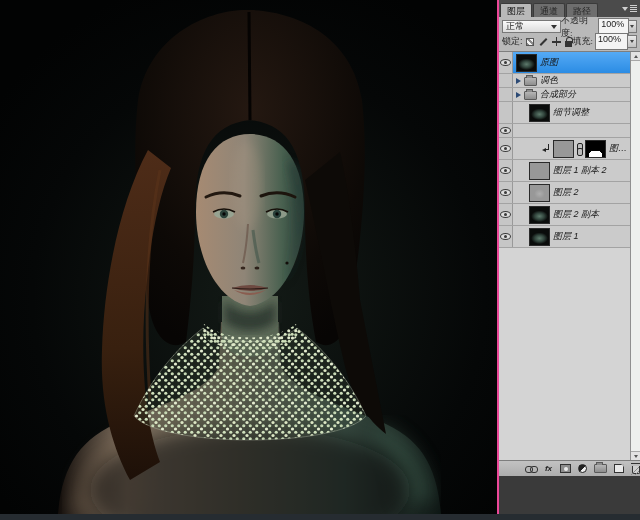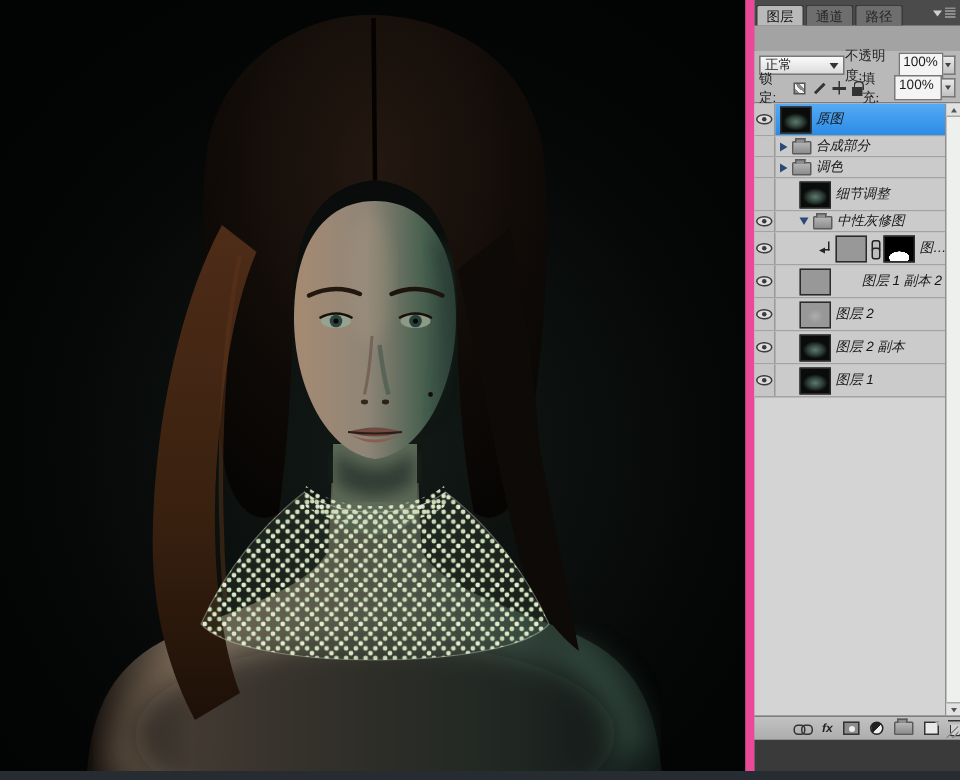--- a/index.html
+++ b/index.html
@@ -5,31 +5,31 @@
   * { margin:0; padding:0; box-sizing:border-box; }
   html,body { width:640px; height:520px; overflow:hidden; background:#000; }
   body { font-family:"Liberation Sans","DejaVu Sans",sans-serif; font-size:9px; color:#1c1c1c; }
   #stage { position:relative; width:640px; height:520px; overflow:hidden; }
 
   
   #photo { position:absolute; left:0; top:0; width:497px; height:514px; background:#030404; }
   #photo svg { display:block; }
 
   
-  #panel { position:absolute; left:497px; top:0; width:143px; height:520px; background:#a3a3a3; border-left:6px solid #ec4899; }
+  #panel { position:absolute; left:497px; top:0; width:143px; height:520px; background:#fef9c3; border-left:2px solid #ec4899; }
 
   .tabbar { height:17px; background:#4b4b4b; display:flex; align-items:flex-end; padding-left:1px; position:relative; }
   .tab { height:14px; padding:2px 6px 1px; background:#6e6e6e; color:#262626; margin-right:1px;
          border:1px solid #3a3a3a; border-bottom:none; border-radius:2px 2px 0 0; line-height:10px; }
   .tab.active { background:#b9b9b9; color:#111; }
   .panel-menu { position:absolute; right:3px; top:3px; width:16px; height:11px; display:flex; align-items:center; justify-content:center; gap:2px; cursor:pointer; }
   .panel-menu .v { width:0; height:0; border-left:3px solid transparent; border-right:3px solid transparent; border-top:4px solid #cfcfcf; }
   .panel-menu .bars { width:7px; height:7px; background:linear-gradient(#cfcfcf 1px,transparent 1px); background-size:7px 2px; }
 
-  .controls { background:#b9b9b9; border-bottom:1px solid #7e7e7e; padding:2px 3px 2px;margin-top:17px; }
+  .controls { background:#b9b9b9; border-bottom:1px solid #7e7e7e; padding:2px 3px 2px; }
   .crow { display:flex; align-items:center; height:15px; }
   .blend-select { width:64px; height:13px; background:linear-gradient(#fafafa,#dcdcdc); border:1px solid #787878;
                   display:flex; align-items:center; justify-content:space-between; padding:0 3px; }
   .dd-arrow { width:0; height:0; border-left:3px solid transparent; border-right:3px solid transparent; border-top:4px solid #333; }
   .fld-label { margin-left:auto; color:#1e1e1e;font-family:Liberation Serif, serif; }
   .fld { width:33px; height:17px; background:#f4f4f4; border:1px solid #787878; padding:0 2px; margin-left:2px; line-height:10px; }
   .spin { width:9px; height:13px; background:linear-gradient(#e9e9e9,#c2c2c2); border:1px solid #787878; border-left:none;
           display:flex; align-items:center; justify-content:center; }
   .spin i { width:0; height:0; border-left:2px solid transparent; border-right:2px solid transparent; border-top:3px solid #444; }
 
@@ -270,65 +270,60 @@
             <div class="row-main" style="padding-left: 3px;">
               <span class="thumb photo"></span>
               <span class="layer-name">原图</span>
             </div>
           </div>
           <div class="layer-row slim">
             <div class="eye-cell"></div>
             <div class="row-main" style="padding-left: 3px;">
               <span class="tri right"></span>
               <span class="folder"></span>
-              <span class="layer-name">合成部分</span>
+              <span class="layer-name">调色</span>
             </div>
           </div>
           <div class="layer-row slim">
             <div class="eye-cell"></div>
             <div class="row-main" style="padding-left: 3px;">
               <span class="tri right"></span>
               <span class="folder"></span>
-              <span class="layer-name">调色</span>
+              <span class="layer-name">合成部分</span>
             </div>
           </div>
           <div class="layer-row">
             <div class="eye-cell"></div>
             <div class="row-main" style="padding-left: 16px; align-items: center;">
               <span class="thumb photo"></span>
               <span class="layer-name">细节调整</span>
             </div>
           </div>
           <div class="layer-row slim">
             <div class="eye-cell">
               <span class="eye"></span>
-            </div>
-            <div class="row-main" style="padding-left: 16px;">
-              <span class="tri down"></span>
-              <span class="folder"></span>
-              <span class="layer-name">中性灰修图</span>
             </div>
           </div>
           <div class="layer-row">
             <div class="eye-cell">
               <span class="eye"></span>
             </div>
             <div class="row-main" style="padding-left: 29px;">
               <span class="clip-arrow"></span>
               <span class="thumb gray"></span>
               <span class="chain"></span>
               <span class="thumb mask"></span>
               <span class="layer-name">图层 1 ...</span>
             </div>
           </div>
           <div class="layer-row">
             <div class="eye-cell">
               <span class="eye"></span>
             </div>
-            <div class="row-main" style="padding-left: 16px; justify-content: space-between;">
+            <div class="row-main" style="padding-left: 16px;">
               <span class="thumb gray"></span>
               <span class="layer-name">图层 1 副本 2</span>
             </div>
           </div>
           <div class="layer-row">
             <div class="eye-cell">
               <span class="eye"></span>
             </div>
             <div class="row-main" style="padding-left: 16px;">
               <span class="thumb gray-face"></span>

